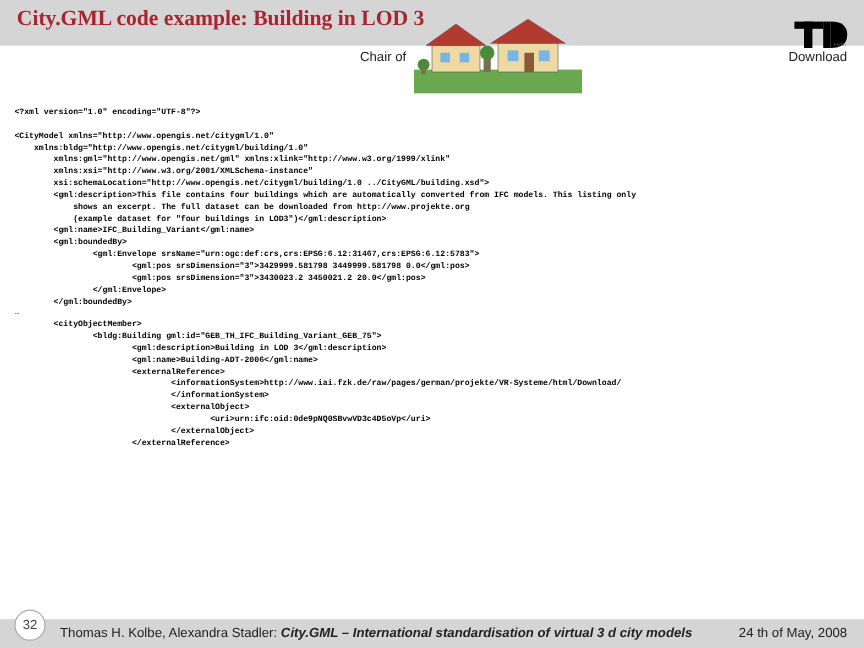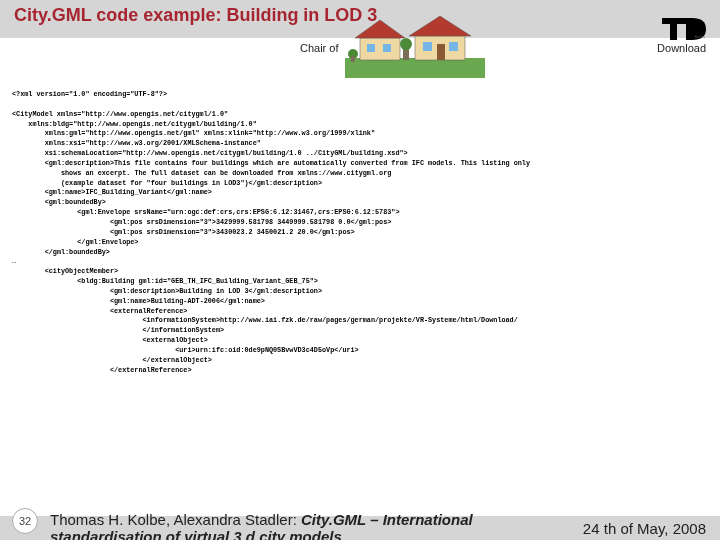--- a/index.html
+++ b/index.html
@@ -1,27 +1,27 @@
 <!DOCTYPE html>
 <html><head>
 <meta charset="utf-8">
 <style>
   * { margin: 0; padding: 0; box-sizing: border-box; }
   body { width: 720px; height: 540px; background: #fff; font-family: Arial, sans-serif; position: relative; overflow: hidden; }
   .title-band { background: #d5d5d5; padding: 6px 14px; position: relative; height: 38px; }
-  .title-text { color: #a72530; font-weight: bold; font-size: 18px; line-height: 1.1; }
+  .title-text { color: #a72530; font-weight: bold; font-size: 18px; line-height: 1.1; font-family: Liberation Serif, serif; }
   .subtitle-row { display: flex; justify-content: space-between; padding: 4px 14px 0 300px; font-size: 11px; color: #222; }
   .sub-l { }
   .sub-r { }
   .house-illust { position: absolute; top: 8px; left: 345px; width: 140px; height: 70px; z-index: 5; }
   .logo { position: absolute; top: 14px; right: 12px; width: 48px; height: 28px; }
   .content { position: absolute; top: 90px; left: 12px; right: 12px; bottom: 34px; overflow: hidden; }
   .codeblock { font-family: "Courier New", monospace; font-size: 6.8px; line-height: 1.45; color: #000; white-space: pre; } 
   .codeblock b { font-weight: bold; }
-  .footer { position: absolute; bottom: 0; left: 0; right: 0; height: 24px; background: #d5d5d5; display: flex; align-items: center; padding: 0 14px 0 50px; font-size: 15px; color: #222; }
+  .footer { position: absolute; bottom: 0; left: 0; right: 0; height: 24px; background: #d5d5d5; display: flex; align-items: center; padding: 0 14px 0 50px; font-size: 11px; color: #222; }
   .footer .left { flex: 1; }
   .footer .right { }
   .footer .ital { font-style: italic; }
   .page-num { position: absolute; left: 12px; bottom: 6px; width: 26px; height: 26px; border-radius: 50%; background: #fff; border: 1.5px solid #aaa; display: flex; align-items: center; justify-content: center; font-size: 11px; color: #444; z-index: 6; margin-top: 19px; }
 </style>
 </head>
 <body>
 
 <div class="title-band">
   <div class="title-text">City.GML code example: Building in LOD 3</div>
@@ -60,21 +60,21 @@
 
 <div class="content">
 <pre class="codeblock"><b>&lt;?xml version="1.0" encoding="UTF-8"?&gt;</b>
 
 <b>&lt;CityModel xmlns="http://www.opengis.net/citygml/1.0"</b>
 <b>    xmlns:bldg="http://www.opengis.net/citygml/building/1.0"</b>
 <span>    <b>    xmlns:gml="http://www.opengis.net/gml" xmlns:xlink="http://www.w3.org/1999/xlink"</b></span>
 <span>    <b>    xmlns:xsi="http://www.w3.org/2001/XMLSchema-instance"</b></span>
 <span>    <b>    xsi:schemaLocation="http://www.opengis.net/citygml/building/1.0 ../CityGML/building.xsd"&gt;</b></span>
 <span>    <b>    &lt;gml:description&gt;This file contains four buildings which are automatically converted from IFC models. This listing only</b></span>
-<span>    <b>        shows an excerpt. The full dataset can be downloaded from xmlns://www.citygml.org</b></span>
+<span>    <b>        shows an excerpt. The full dataset can be downloaded from http://www.projekte.org</b></span>
 <span>    <b>        (example dataset for "four buildings in LOD3")&lt;/gml:description&gt;</b></span>
 <span>    <b>    &lt;gml:name&gt;IFC_Building_Variant&lt;/gml:name&gt;</b></span>
 <span>    <b>    &lt;gml:boundedBy&gt;</b></span>
 <span>        <b>        &lt;gml:Envelope srsName="urn:ogc:def:crs,crs:EPSG:6.12:31467,crs:EPSG:6.12:5783"&gt;</b></span>
 <span>            <b>            &lt;gml:pos srsDimension="3"&gt;3429999.581798 3449999.581798 0.0&lt;/gml:pos&gt;</b></span>
 <span>            <b>            &lt;gml:pos srsDimension="3"&gt;3430023.2 3450021.2 20.0&lt;/gml:pos&gt;</b></span>
 <span>        <b>        &lt;/gml:Envelope&gt;</b></span>
 <span>    <b>    &lt;/gml:boundedBy&gt;</b></span>
 <span>…</span>
 <span>    <b>    &lt;cityObjectMember&gt;</b></span>

